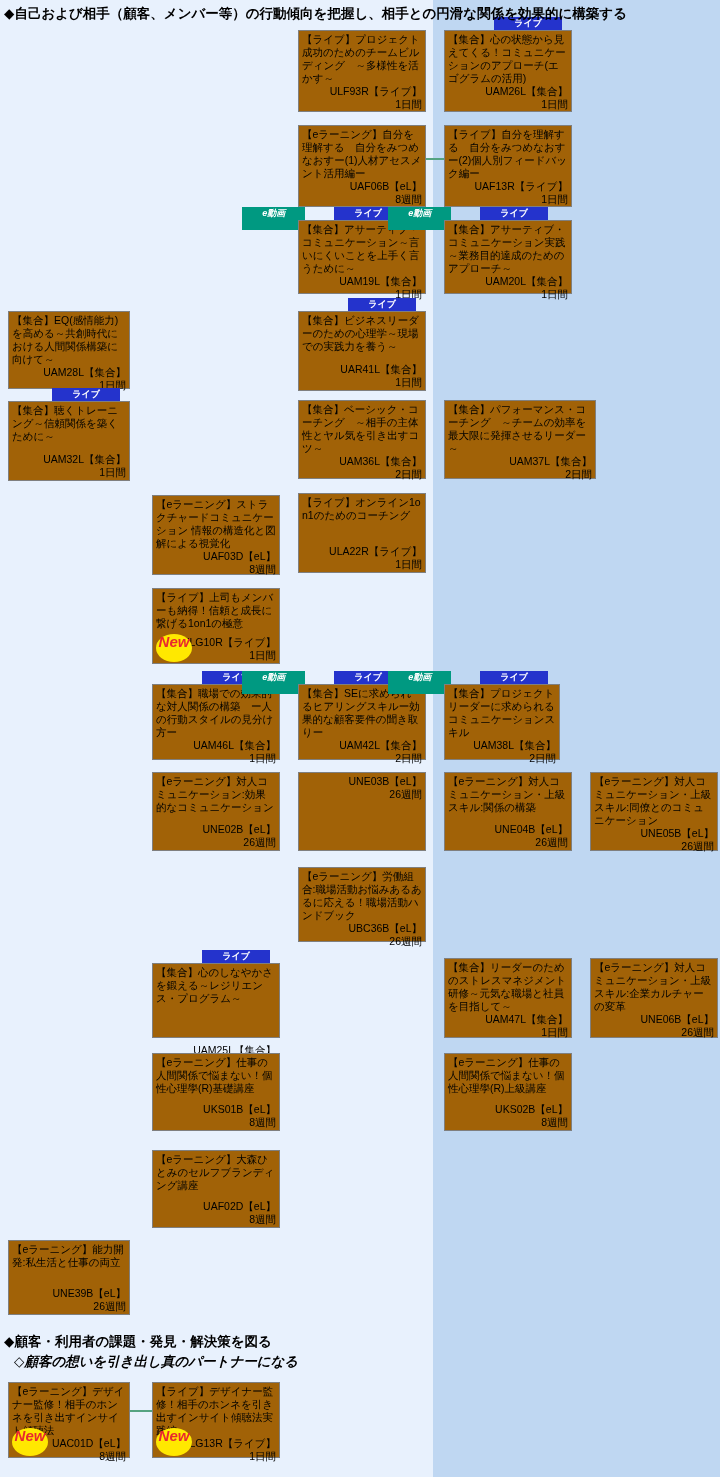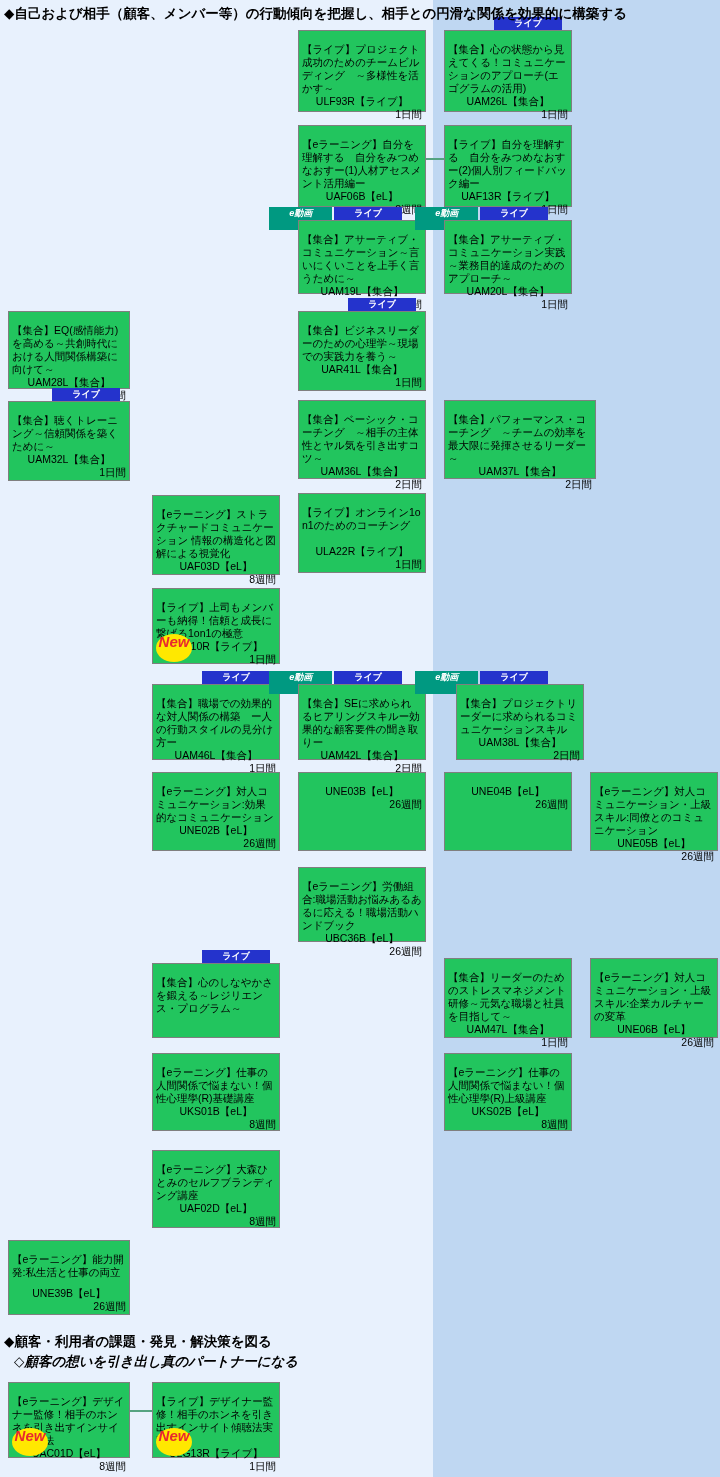--- a/index.html
+++ b/index.html
@@ -8,29 +8,29 @@
     background:#e8f1fd;
     font-family:"Liberation Sans","DejaVu Sans",sans-serif;
     color:#000;
   }
   #bg-right{position:absolute;top:0;left:433px;width:287px;height:1477px;background:#bfd7f2;}
   .hdr{position:absolute;font-weight:bold;font-size:13.5px;white-space:nowrap;z-index:3;}
   #hdr-1{left:4px;top:5px;}
   #hdr-2{left:4px;top:1333px;}
   #hdr-3{left:14px;top:1353px;font-style:italic;}
   .card{
-    position:absolute;box-sizing:border-box;background:#22c55e;border:1px solid #7f7f7f;
-    padding:12px 3px 1px 3px;display:flex;flex-direction:column;
+    position:absolute;box-sizing:border-box;background:#a16207;border:1px solid #7f7f7f;
+    padding:2px 3px 1px 3px;display:flex;flex-direction:column;
     font-size:10.5px;line-height:1.24;z-index:2;
   }
   .card .title{flex:1 1 auto;text-align:left;word-break:break-all;}
-  .card .code{text-align:center;white-space:nowrap;}
+  .card .code{text-align:right;white-space:nowrap;}
   .card .dur{text-align:right;white-space:nowrap;}
   .badges{position:absolute;display:flex;gap:2px;justify-content:flex-end;align-items:center;z-index:2;}
-  .badge{height:23px;line-height:13px;padding:0 20px;font-size:9px;font-weight:bold;color:#fff;white-space:nowrap;}
+  .badge{height:23px;line-height:13px;padding:0 20px;font-size:9px;font-weight:bold;color:#fff;white-space:nowrap;margin-left:27px;}
   .badge.evideo{font-style:italic;}
   .new-badge{
     position:absolute;left:3px;bottom:1px;width:36px;height:28px;border-radius:50%;
     text-align:center;line-height:15px;font-size:15px;font-weight:bold;font-style:italic;
   }
   .connector{position:absolute;height:2px;z-index:1;}
 </style>
 </head>
 <body>
 
@@ -143,35 +143,36 @@
     </div>
     <div class="card" style="left: 298px; top: 684px; width: 128px; height: 76px; border-color: rgb(127, 127, 127);">
       <div class="title">【集合】SEに求められるヒアリングスキルー効果的な顧客要件の聞き取りー</div>
       <div class="code">UAM42L【集合】</div>
       <div class="dur">2日間</div>
     </div>
     <div class="badges" style="left: 444px; top: 671px; width: 104px;">
       <span class="badge evideo" style="background: rgb(0, 153, 129);">e動画</span>
       <span class="badge live" style="background: rgb(36, 51, 204);">ライブ</span>
     </div>
-    <div class="card" style="left: 456px; top: 684px; width: 128px; height: 76px; border-color: rgb(127, 127, 127);">
+    <div class="card" style="left: 444px; top: 684px; width: 116px; height: 76px; border-color: rgb(127, 127, 127);">
       <div class="title">【集合】プロジェクトリーダーに求められるコミュニケーションスキル</div>
       <div class="code">UAM38L【集合】</div>
       <div class="dur">2日間</div>
     </div>
     <div class="card" style="left: 152px; top: 772px; width: 128px; height: 79px; border-color: rgb(127, 127, 127);">
       <div class="title">【eラーニング】対人コミュニケーション:効果的なコミュニケーション</div>
       <div class="code">UNE02B【eL】</div>
       <div class="dur">26週間</div>
     </div>
     <div class="card" style="left: 298px; top: 772px; width: 128px; height: 79px; border-color: rgb(127, 127, 127);">
       <div class="code">UNE03B【eL】</div>
       <div class="dur">26週間</div>
     </div>
     <div class="card" style="left: 444px; top: 772px; width: 128px; height: 79px; border-color: rgb(127, 127, 127);">
+      <div class="title">【eラーニング】対人コミュニケーション・上級スキル:関係の構築</div>
       <div class="code">UNE04B【eL】</div>
       <div class="dur">26週間</div>
     </div>
     <div class="card" style="left: 590px; top: 772px; width: 128px; height: 79px; border-color: rgb(127, 127, 127);">
       <div class="title">【eラーニング】対人コミュニケーション・上級スキル:同僚とのコミュニケーション</div>
       <div class="code">UNE05B【eL】</div>
       <div class="dur">26週間</div>
     </div>
     <div class="card" style="left: 298px; top: 867px; width: 128px; height: 75px; border-color: rgb(127, 127, 127);">
       <div class="title">【eラーニング】労働組合:職場活動お悩みあるあるに応える！職場活動ハンドブック</div>

